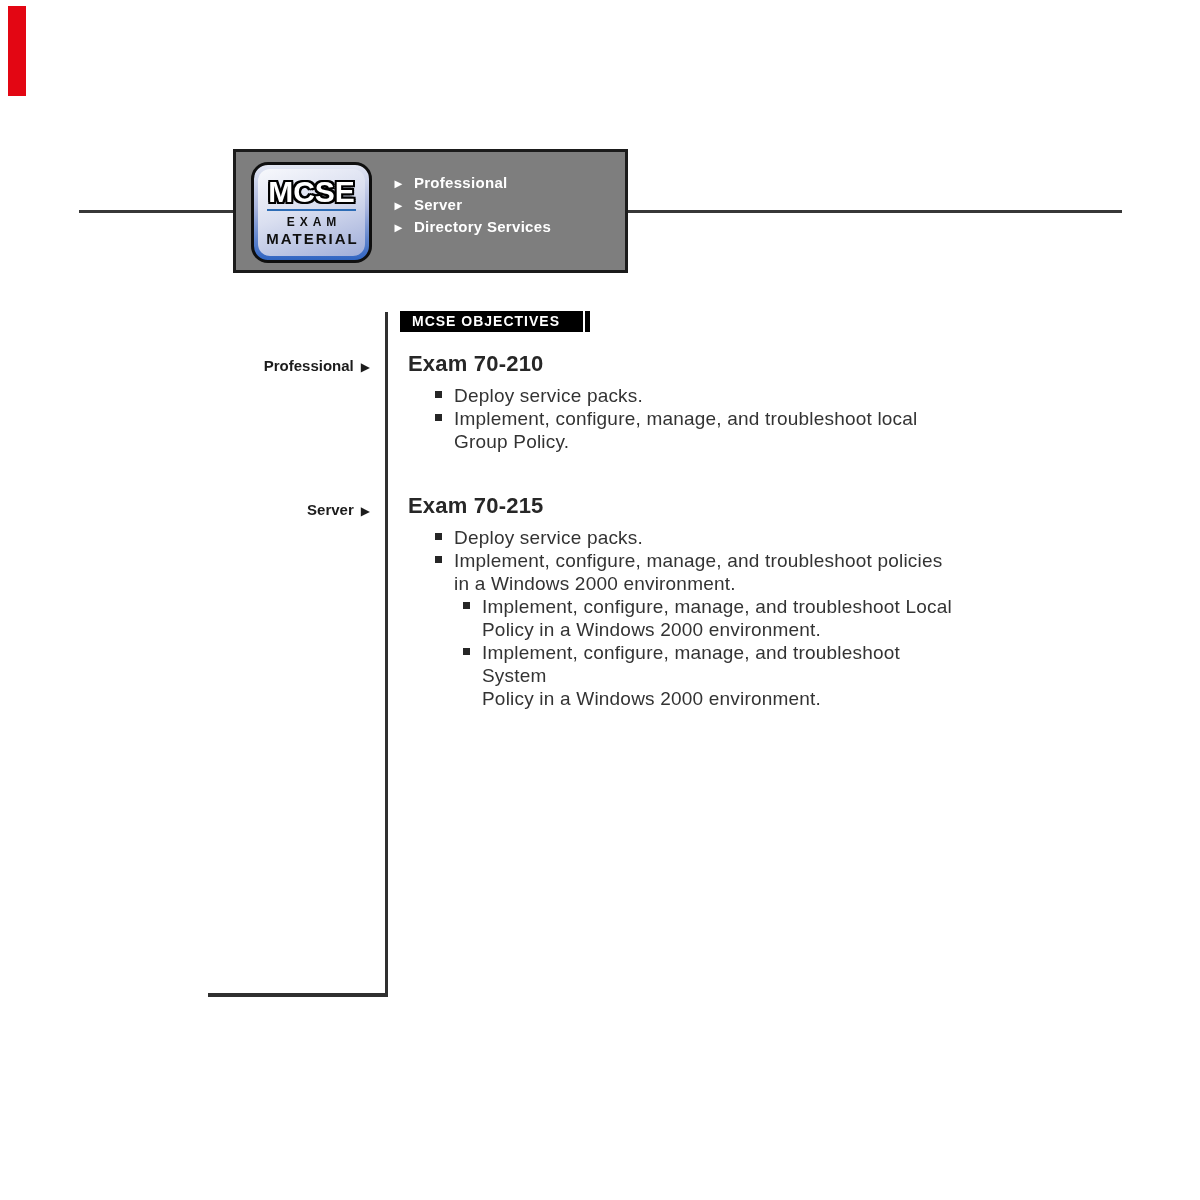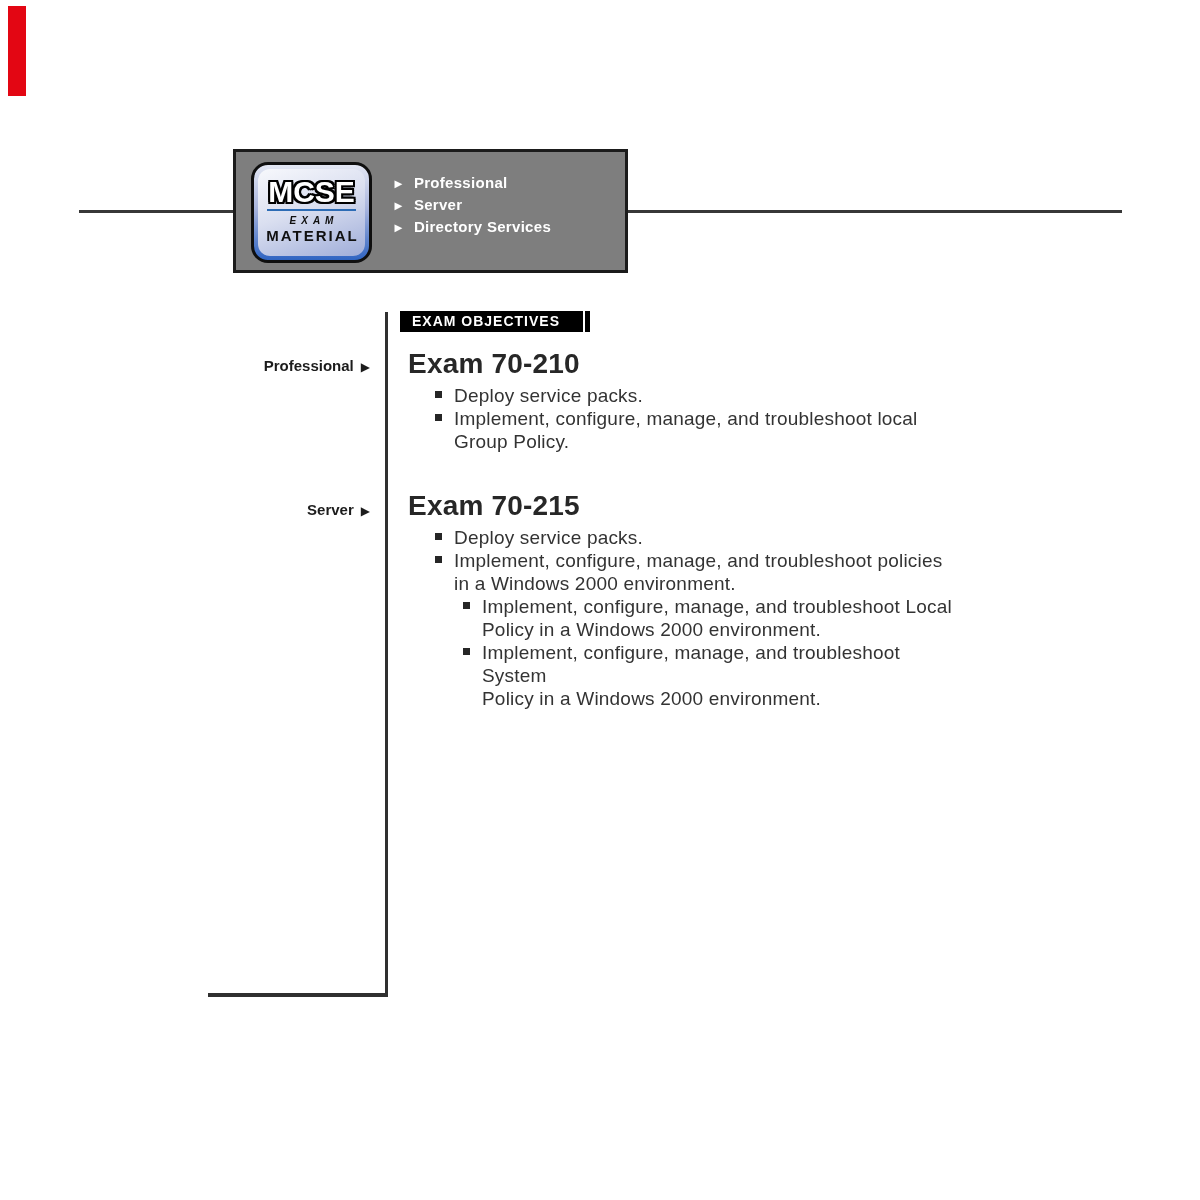--- a/index.html
+++ b/index.html
@@ -37,21 +37,21 @@
     text-align: center;
   }
   .mcse-title {
     margin-top: 7px; font-size: 30px; font-weight: bold; color: #ffffff;
     letter-spacing: 0px; line-height: 32px;
     text-shadow:
       -2px -2px 0 #000, 2px -2px 0 #000, -2px 2px 0 #000, 2px 2px 0 #000,
       -2px 0 0 #000, 2px 0 0 #000, 0 -2px 0 #000, 0 2px 0 #000;
   }
   .mcse-divider { height: 2px; background: #2d6cb5; margin: 1px 9px 4px 9px; }
-  .mcse-sub1 { font-size: 10px; font-weight: bold; color: #101010; letter-spacing: 5px; text-indent: 5px; font-style: italic; }
+  .mcse-sub1 { font-size: 12px; font-weight: bold; color: #101010; letter-spacing: 5px; text-indent: 5px; }
   .mcse-sub2 { font-size: 15px; font-weight: bold; color: #101010; letter-spacing: 2px; text-indent: 2px; margin-top: 1px; }
 
   
   .tracks { position: absolute; left: 156px; top: 20px; }
   .track-row { display: flex; align-items: baseline; line-height: 21px; }
   .track-arrow { color: #ffffff; font-size: 13px; margin-right: 9px; }
   .track-label { color: #ffffff; font-size: 15px; font-weight: bold; letter-spacing: 0.3px; }
 
   
   .obj-badge {
@@ -73,21 +73,21 @@
   }
   .m-label .m-arrow { font-size: 12px; margin-left: 7px; }
   .m-label-0 { top: 357px; }
   .m-label-1 { top: 501px; }
 
   
   .section { position: absolute; left: 408px; width: 545px; }
   .section-0 { top: 352px; }
   .section-1 { top: 494px; }
   .exam-heading {
-    font-size: 28px; font-weight: bold; color: #272727;
+    font-size: 22px; font-weight: bold; color: #272727;
     line-height: 24px; letter-spacing: 0.2px;
   }
   .obj-list { list-style: none; margin-top: 8px; }
   .obj-list li {
     position: relative; font-size: 19px; color: #333333;
     line-height: 23px; white-space: pre-line; letter-spacing: 0.2px;
   }
   .obj-list li.l1 { padding-left: 46px; }
   .obj-list li.l2 { padding-left: 74px; }
   .obj-list li::before {
@@ -127,21 +127,21 @@
   </div>
 
   <div class="track-row">
     <span class="track-arrow">►</span>
     <span class="track-label">Directory Services</span>
   </div>
 </div>
   </div>
 
   <div class="obj-badge">
-    <span>EXAM OBJECTIVES</span>
+    <span>MCSE OBJECTIVES</span>
     <span class="badge-slit"></span>
   </div>
 
   <div class="vrule"></div>
   <div class="hrule-bottom"></div>
 
   <div id="labels-root">
   <div class="m-label m-label-0">
     <span>Professional</span><span class="m-arrow">▶</span>
   </div>

